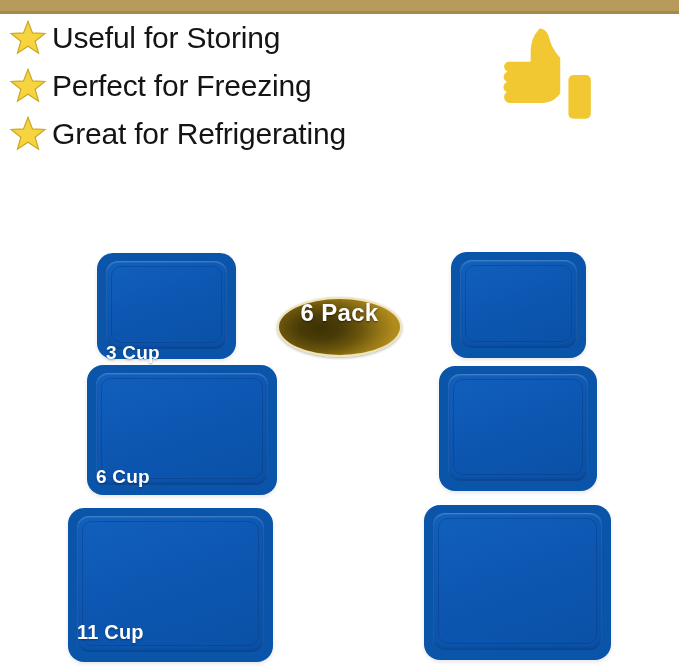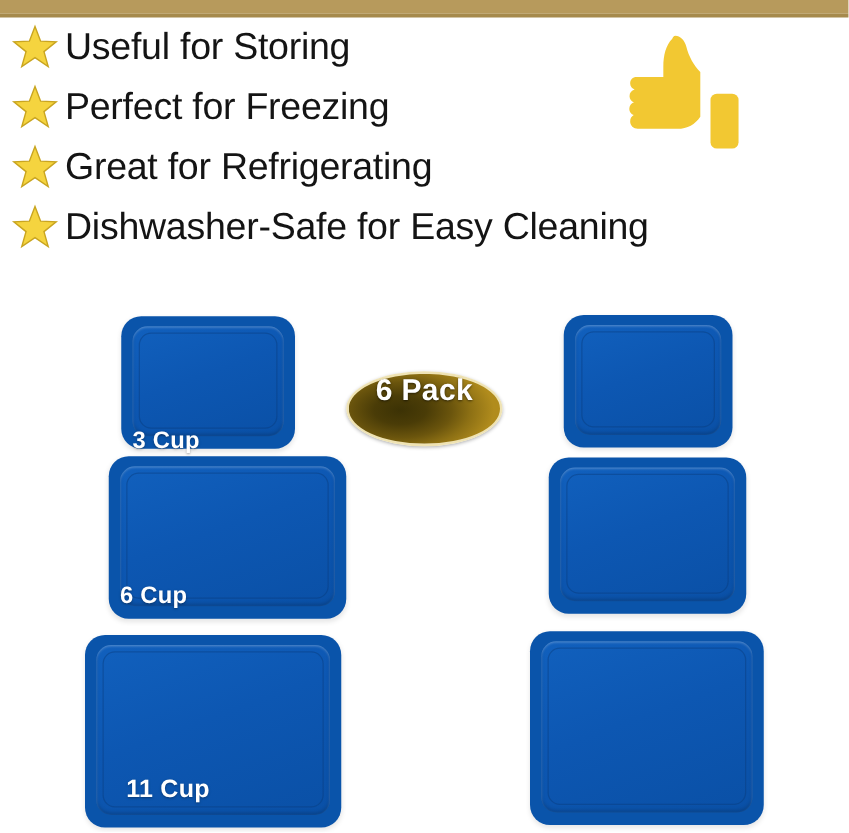--- a/index.html
+++ b/index.html
@@ -123,21 +123,21 @@
 
   
   #lid-left-1 { left: 97px;  top: 253px; width: 139px; height: 106px; }
   #lid-left-2 { left: 87px;  top: 365px; width: 190px; height: 130px; }
   #lid-left-3 { left: 68px;  top: 508px; width: 205px; height: 154px; }
   
   #lid-right-1 { left: 451px; top: 252px; width: 135px; height: 106px; }
   #lid-right-2 { left: 439px; top: 366px; width: 158px; height: 125px; }
   #lid-right-3 { left: 424px; top: 505px; width: 187px; height: 155px; }
 
-  #lid-left-3 .lid-label { font-size: 20px; padding-left: 24px; }
+  #lid-left-3 .lid-label { font-size: 20px; }
 
   
   .pack-badge {
     position: absolute;
     left: 277px;
     top: 297px;
     width: 121px;
     height: 56px;
     border-radius: 50%;
     background:
@@ -186,28 +186,20 @@
     <div class="bullet-row">
       <span class="star-icon">
         <svg viewBox="0 0 100 100" aria-hidden="true">
           <polygon points="50,6 61.8,36.6 94.5,38.2 68.9,58.6 77.8,90.1 50,71.5 22.2,90.1 31.1,58.6 5.5,38.2 38.2,36.6" fill="#f5d43f" stroke="#c9a520" stroke-width="3"></polygon>
         </svg>
       </span>
       <span class="bullet-label">Great for Refrigerating</span>
     </div>
 
 
-    <div class="bullet-row">
-      <span class="star-icon">
-        <svg viewBox="0 0 100 100" aria-hidden="true">
-          <polygon points="50,6 61.8,36.6 94.5,38.2 68.9,58.6 77.8,90.1 50,71.5 22.2,90.1 31.1,58.6 5.5,38.2 38.2,36.6" fill="#f5d43f" stroke="#c9a520" stroke-width="3"></polygon>
-        </svg>
-      </span>
-      <span class="bullet-label">Dishwasher-Safe for Easy Cleaning</span>
-    </div>
 
   </div>
 
   <div class="thumbs-up">
     <svg viewBox="0 0 100 100" aria-hidden="true">
       <path d="M40 4 C35 9 33 17 33 26 L33 34 L12 34
                C9 34 7 36 7 39 C7 41 8.5 43 10.5 43.8
                C8 44.5 6.5 46.5 6.5 49 C6.5 51.2 8 53 10 53.8
                C7.8 54.6 6.3 56.5 6.3 59 C6.3 61.2 7.8 63 9.8 63.8
                C8 64.8 7 66.6 7 68.8 C7 72 9.6 74.5 13 74.5

